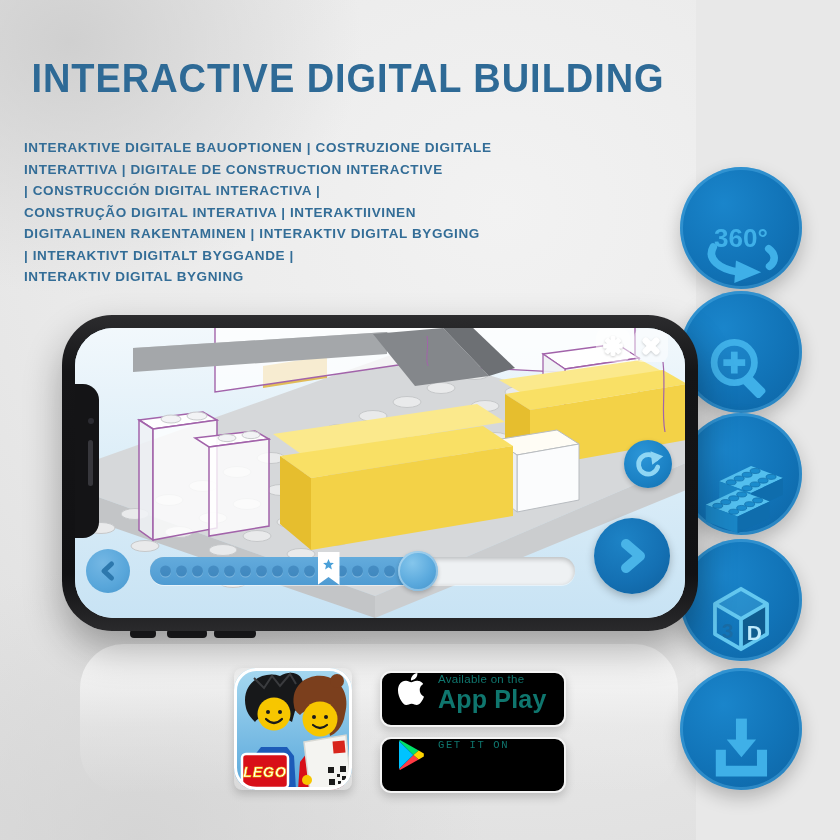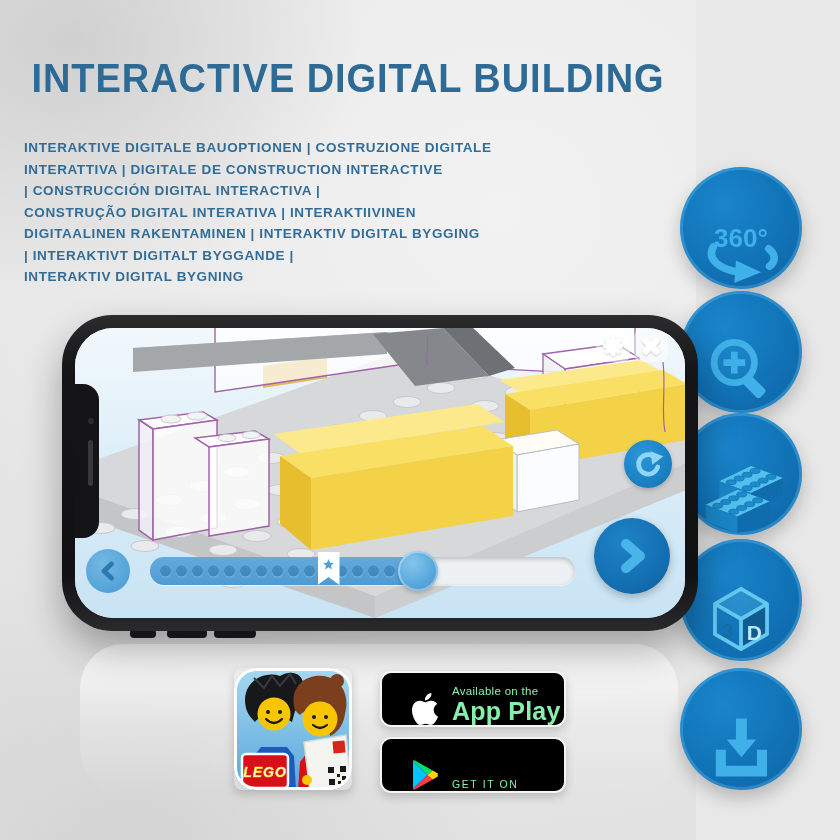--- a/index.html
+++ b/index.html
@@ -127,28 +127,28 @@
   
   .app-icon{
     position:absolute; left:234px; top:668px; width:118px; height:122px;
     border-radius:8px; z-index:3; cursor:pointer;
     box-shadow:0 4px 10px rgba(0,0,0,.18);
   }
   .app-icon svg{ width:100%; height:100%; display:block; }
   .store-badge{
     position:absolute; left:380px; width:186px; height:56px; z-index:3;
     background:#000; border:2px solid #f4f4f4; border-radius:11px;
-    display:flex; align-items:flex-end; gap:11px; padding-left:27px;
-    color:#86efac; cursor:pointer; box-shadow:0 4px 10px rgba(0,0,0,.18);
+    display:flex; align-items:flex-start; gap:11px; padding-left:13px;
+    color:#0f766e; cursor:pointer; box-shadow:0 4px 10px rgba(0,0,0,.18);
   }
   .badge-appstore{ top:671px; }
   .badge-googleplay{ top:737px; }
   .store-badge .logo{ width:32px; height:32px; flex:0 0 auto; }
   .badge-tag{ font-size:11.5px; letter-spacing:.3px; line-height:13px; }
-  .badge-googleplay .badge-tag{ font-size:10.5px; letter-spacing:1.6px; }
+  .badge-googleplay .badge-tag{ font-size:10.5px; letter-spacing:1.6px;font-family:Liberation Mono, monospace; }
   .badge-store-name{ font-size:25px; font-weight:700; line-height:27px; letter-spacing:.2px; }
 </style>
 </head>
 <body>
 
 <div class="stage">
 
   <h1 class="title">INTERACTIVE DIGITAL BUILDING</h1>
   <p class="subtitle">INTERAKTIVE DIGITALE BAUOPTIONEN | COSTRUZIONE DIGITALE
 INTERATTIVA | DIGITALE DE CONSTRUCTION INTERACTIVE

